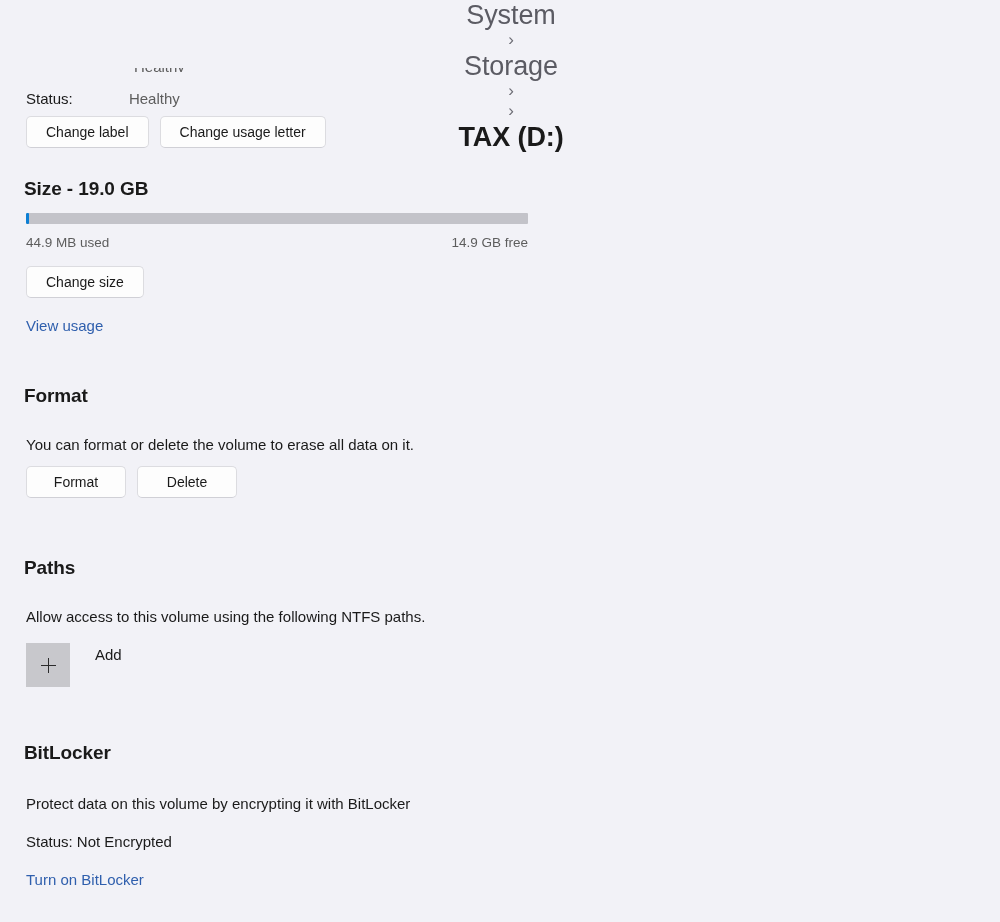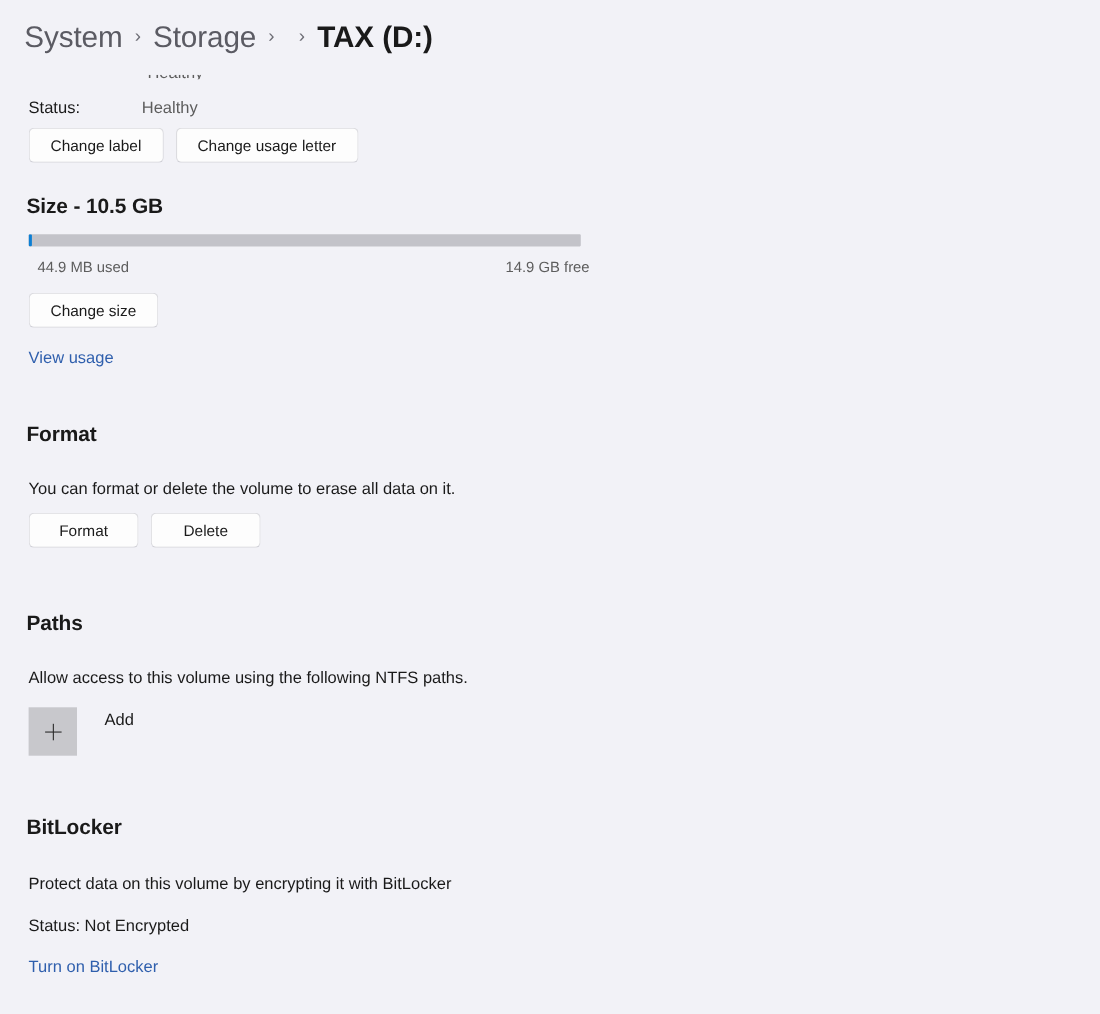--- a/index.html
+++ b/index.html
@@ -21,20 +21,21 @@
   .header {
     position: absolute;
     top: 0; left: 0; right: 0;
     height: 68px;
     background: #f2f2f7;
     z-index: 10;
     display: flex;
     align-items: center;
     padding-left: 22px;
     box-sizing: border-box;
+    flex-direction: column;
   }
   .crumb {
     font-size: 27px;
     color: #5b5b63;
     letter-spacing: -0.1px;
     white-space: nowrap;
   }
   .crumb.current {
     color: #1a1a1a;
     font-weight: 600;
@@ -154,21 +155,20 @@
   }
   .bar-legend {
     position: absolute;
     top: 167px;
     left: 26px;
     width: 502px;
     display: flex;
     justify-content: space-between;
     font-size: 13.5px;
     color: #5d5d5d;
-    margin-left: 8px;
   }
   #row-size-button { top: 198px; }
 
   .link {
     position: absolute;
     left: 26px;
     font-size: 15px;
     color: #2f5fad;
     white-space: nowrap;
     cursor: pointer;
@@ -255,21 +255,21 @@
     <div class="status-row">
       <span class="status-label">Status:</span>
       <span class="status-value">Healthy</span>
     </div>
 
     <div class="btn-row" id="row-label-buttons">
       <button class="btn">Change label</button>
       <button class="btn">Change usage letter</button>
     </div>
 
-    <div class="sec-head" id="size-head">Size - 10.5 GB</div>
+    <div class="sec-head" id="size-head">Size - 19.0 GB</div>
 
     <div class="bar-track">
       <div class="bar-fill" id="capacity-bar-fill" style="width: 0.6%;"></div>
     </div>
 
     <div class="bar-legend">
       <span>44.9 MB used</span>
       <span>14.9 GB free</span>
     </div>
 

